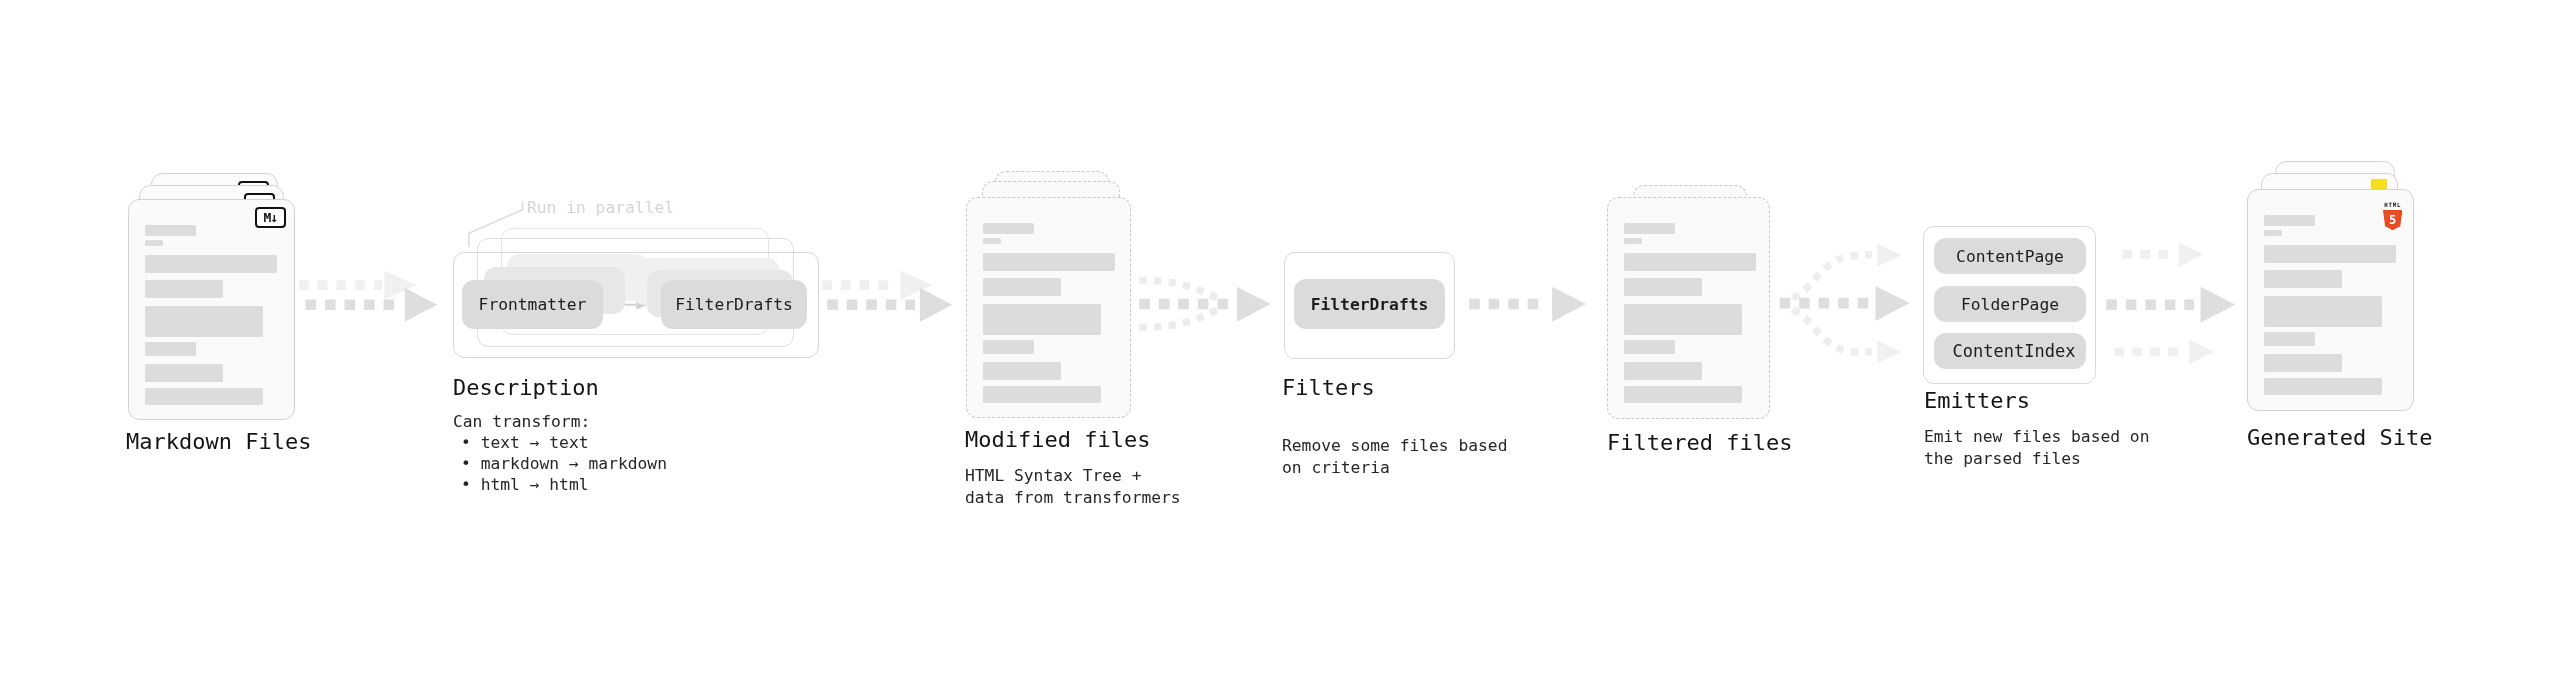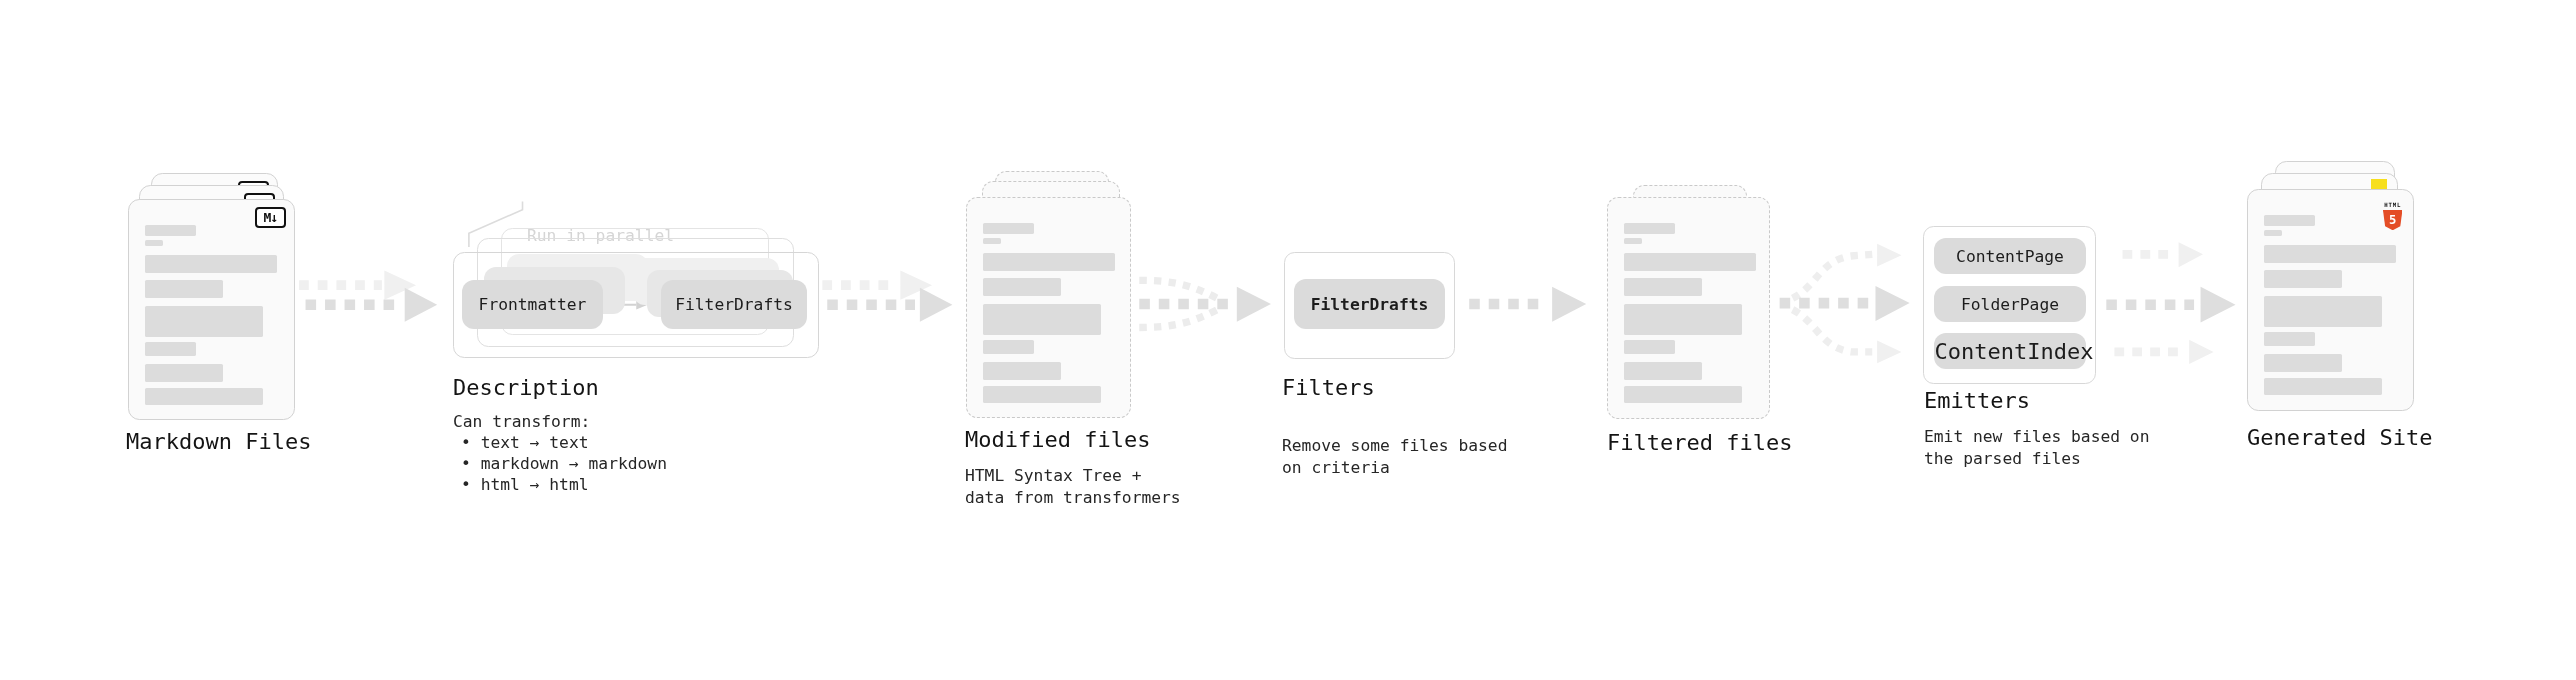--- a/index.html
+++ b/index.html
@@ -29,21 +29,21 @@
   .trect { position:absolute; border:1.2px solid #dddddd; border-radius:11.4px; background:transparent; }
   .pbtn, .gbtn { position:absolute; border-radius:12px; display:flex; align-items:center; justify-content:center; }
   .pbtn { background:#dbdbdb; color:#1c1c1c; font-size:16.3px; }
   .gbtn { background:#e7e7e7; }
   .gbtn.g2 { background:#f0f0f0; }
 
   .panel { position:absolute; background:#ffffff; border:1.2px solid #d8d8d8; border-radius:10.6px; }
 
   .h   { position:absolute; font-size:22px; font-weight:500; color:#141414; white-space:nowrap; }
   .cap { position:absolute; font-size:16.3px; line-height:22px; color:#262626; white-space:pre-line; }
-  .annot { position:absolute; font-size:16.3px; color:#d5d5d5; white-space:nowrap;margin-top:28px; }
+  .annot { position:absolute; font-size:16.3px; color:#d5d5d5; white-space:nowrap; }
   .bullets { position:absolute; font-size:16.3px; line-height:21px; color:#262626; }
   .bullets .bl { padding-left:8.1px; }
 
   .css-badge { position:absolute; top:3.3px; right:9.8px; width:18px; text-align:center; }
   .css-word { font-size:4.9px; font-weight:bold; color:#111; letter-spacing:0.4px; line-height:4.9px; }
   .css-bar { display:block; height:2.8px; margin-top:0.8px; background:#2b6bf3; }
   .js-badge { position:absolute; top:4.9px; right:9.8px; width:16.3px; height:11.4px; background:#f7df1e; }
   .html5-badge { position:absolute; top:4.9px; right:9.8px; width:21px; text-align:center; }
   .h5-word { font-size:5.7px; font-weight:bold; color:#111; letter-spacing:0.8px; line-height:7.3px; }
   .h5-shield { width:19.5px; height:20.3px; margin:0 auto; background:#e44d26; color:#ffffff;
@@ -188,21 +188,21 @@
       <i style="width:51px;height:14.6px;margin-top:4.9px;"></i>
       <i style="width:78px;height:18px;margin-top:7.3px;"></i>
       <i style="width:118px;height:17px;margin-top:6.5px;"></i>
     </div>
   </div>
   <div class="h" style="left:1607px;top:430px;">Filtered files</div>
 
   <div class="panel" style="left:1923px;top:226px;width:173px;height:158px;"></div>
   <div class="pbtn" style="left:1934px;top:238px;width:152px;height:36px;font-size:16.3px;">ContentPage</div>
   <div class="pbtn" style="left:1934px;top:286px;width:152px;height:36px;font-size:16.3px;">FolderPage</div>
-  <div class="pbtn" style="left:1934px;top:333px;width:152px;height:36px;font-size:22px;padding-left:8px;">ContentIndex</div>
+  <div class="pbtn" style="left:1934px;top:333px;width:152px;height:36px;font-size:17px;padding-left:8px;">ContentIndex</div>
   <div class="h" style="left:1924px;top:388px;">Emitters</div>
   <div class="cap" style="left:1924px;top:426px;">Emit new files based on
 the parsed files</div>
 
   <div class="doc backdoc" style="left:2275px;top:161px;width:120px;height:65px;">
     <span class="css-badge">
       <span class="css-word">CSS</span>
       <span class="css-bar"></span>
     </span>
   </div>

